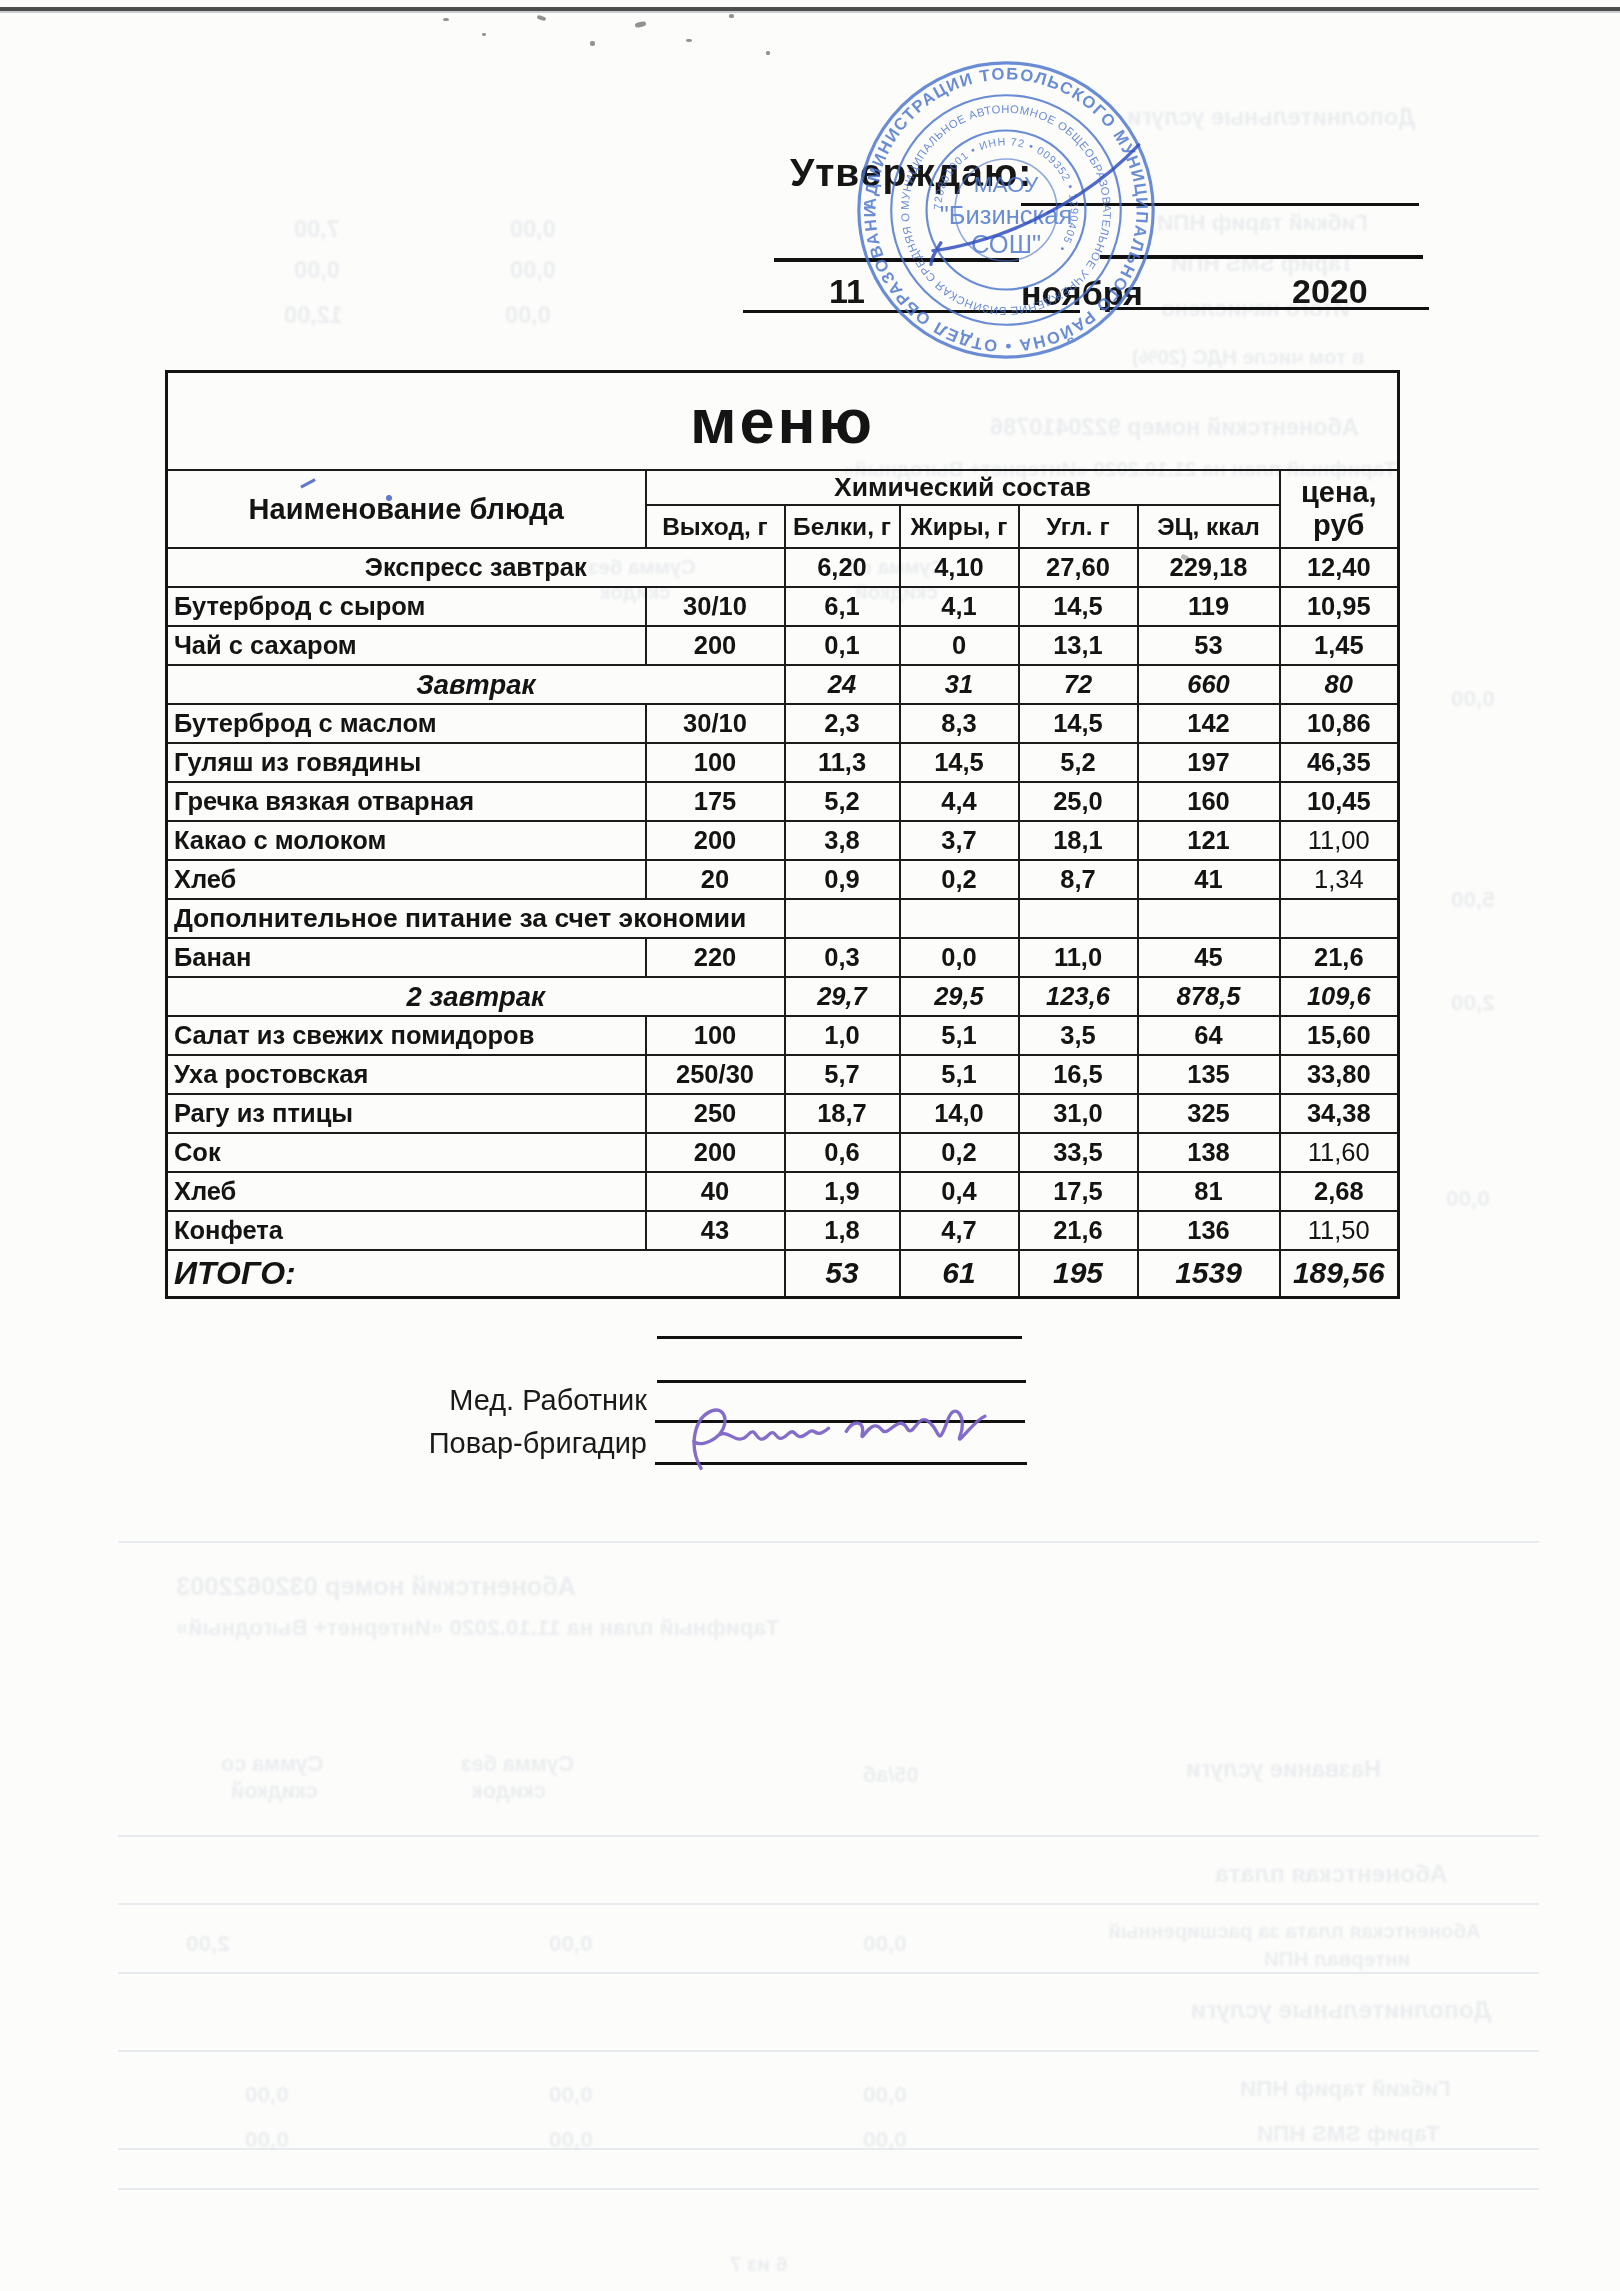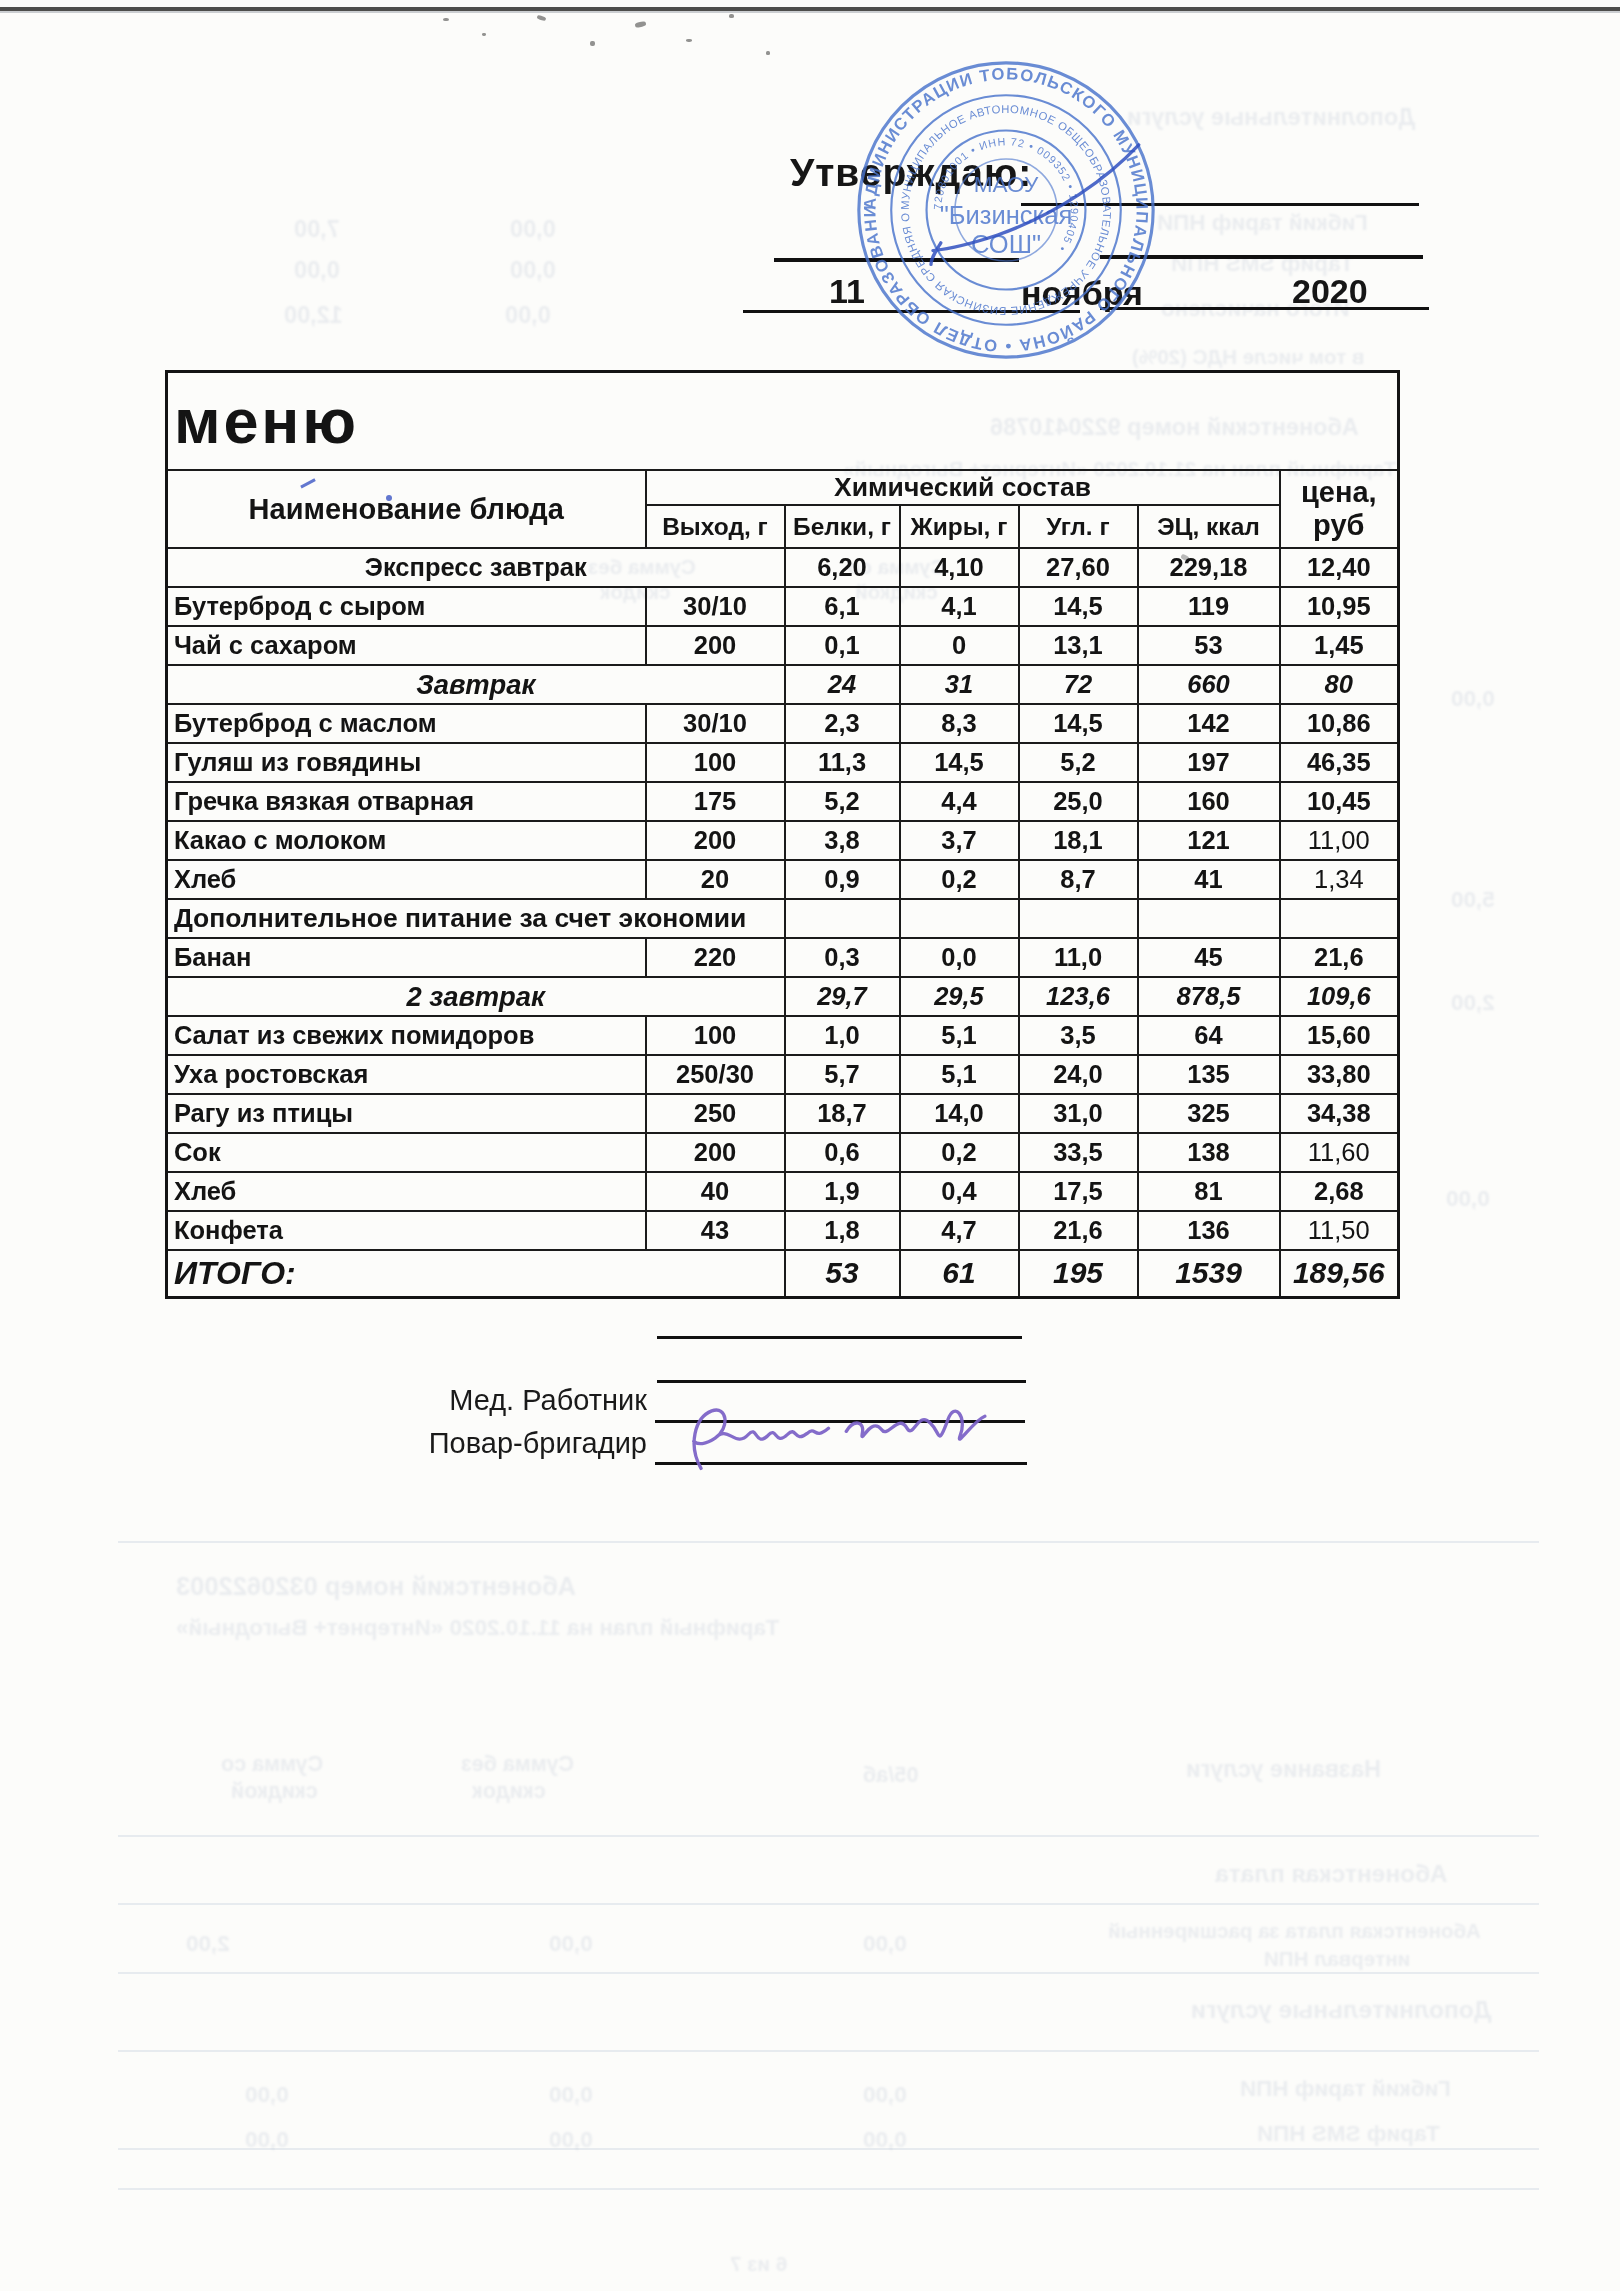--- a/index.html
+++ b/index.html
@@ -17,21 +17,21 @@
   
   .approve-label{position:absolute;left:790px;top:151px;font-size:39px;font-weight:700;letter-spacing:1px;}
   .rule{position:absolute;height:3.9px;background:#111;}
   .datetxt{position:absolute;font-size:34px;font-weight:700;}
   
   .menu-wrap{position:absolute;left:165px;top:370px;}
   table.menu{border-collapse:collapse;table-layout:fixed;width:1231px;background:transparent;}
   table.menu th, table.menu td{border:2.9px solid #1b1b1b;padding:0 5.9px;color:#141414;
       font-family:"Liberation Sans", sans-serif;overflow:hidden;}
   table.menu{border:3.9px solid #141414;}
-  th.title{font-size:63px;font-weight:700;letter-spacing:2.9px;height:96px;text-align:left;}
+  th.title{font-size:63px;font-weight:700;letter-spacing:2.9px;height:96px;text-align:center;}
   th.h-name{font-size:29px;font-weight:700;text-align:center;}
   th.h-chem{font-size:26.5px;font-weight:700;height:33px;text-align:center;}
   th.h-sub{font-size:24.5px;font-weight:700;height:41px;text-align:center;}
   th.h-price{font-size:29px;font-weight:700;line-height:33px;text-align:center;}
   tr.data{height:39px;}
   td.name{font-size:25.5px;font-weight:700;text-align:left;padding-left:8.8px;white-space:nowrap;}
   td.c{font-size:25.5px;font-weight:700;text-align:center;white-space:nowrap;}
   tr.r-section td.name{text-align:center;}
   tr.r-subtotal td{font-style:italic;}
   tr.r-subtotal td.name{text-align:center;font-size:27.4px;}
@@ -304,21 +304,21 @@
             <td class="c">5,1</td>
             <td class="c">3,5</td>
             <td class="c">64</td>
             <td class="c">15,60</td>
           </tr>
           <tr class="data r-item">
             <td class="name">Уха ростовская</td>
             <td class="c">250/30</td>
             <td class="c">5,7</td>
             <td class="c">5,1</td>
-            <td class="c">24,0</td>
+            <td class="c">16,5</td>
             <td class="c">135</td>
             <td class="c">33,80</td>
           </tr>
           <tr class="data r-item">
             <td class="name">Рагу из птицы</td>
             <td class="c">250</td>
             <td class="c">18,7</td>
             <td class="c">14,0</td>
             <td class="c">31,0</td>
             <td class="c">325</td>

